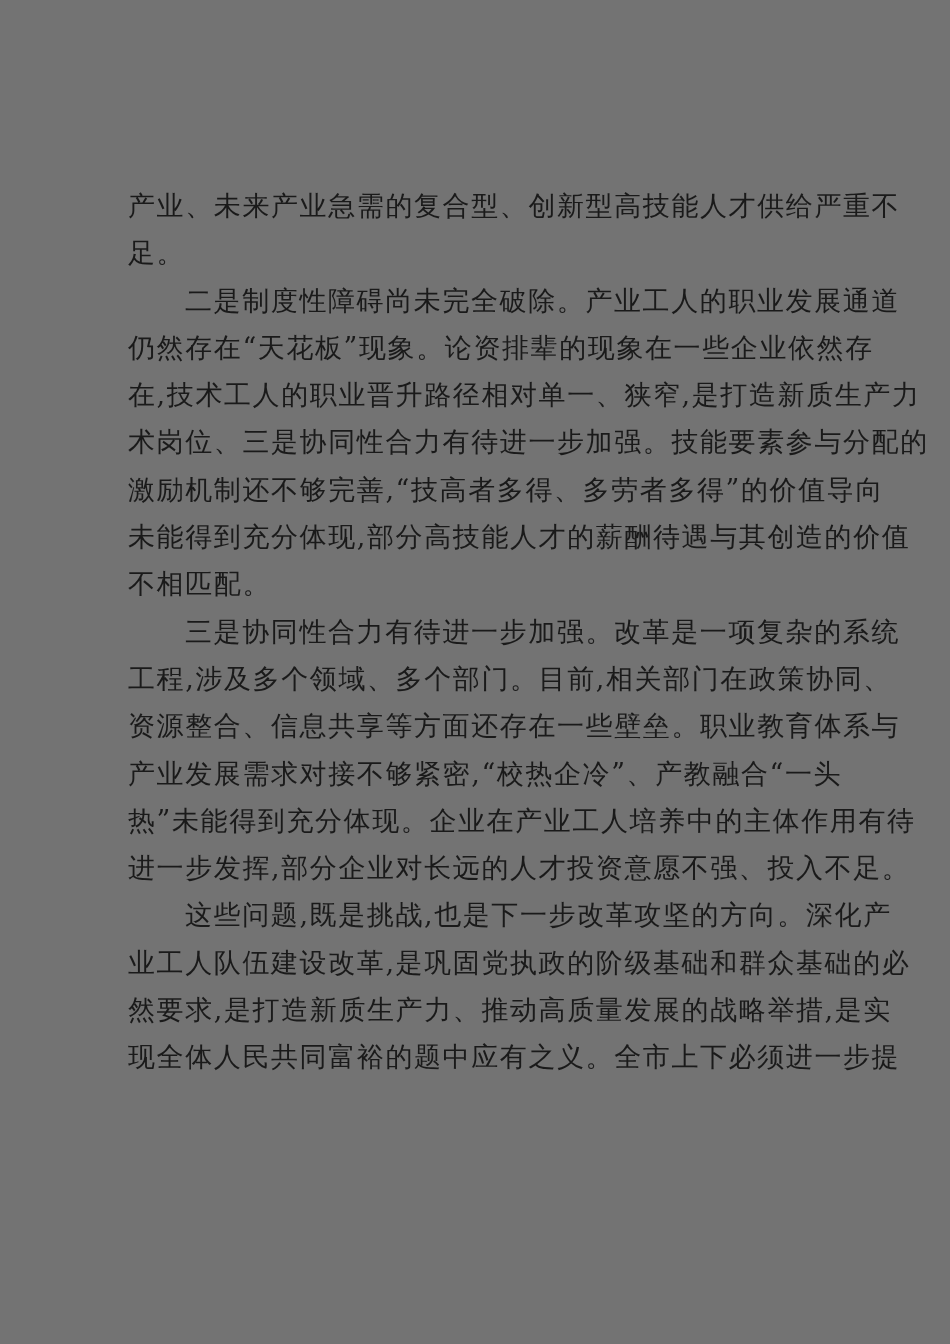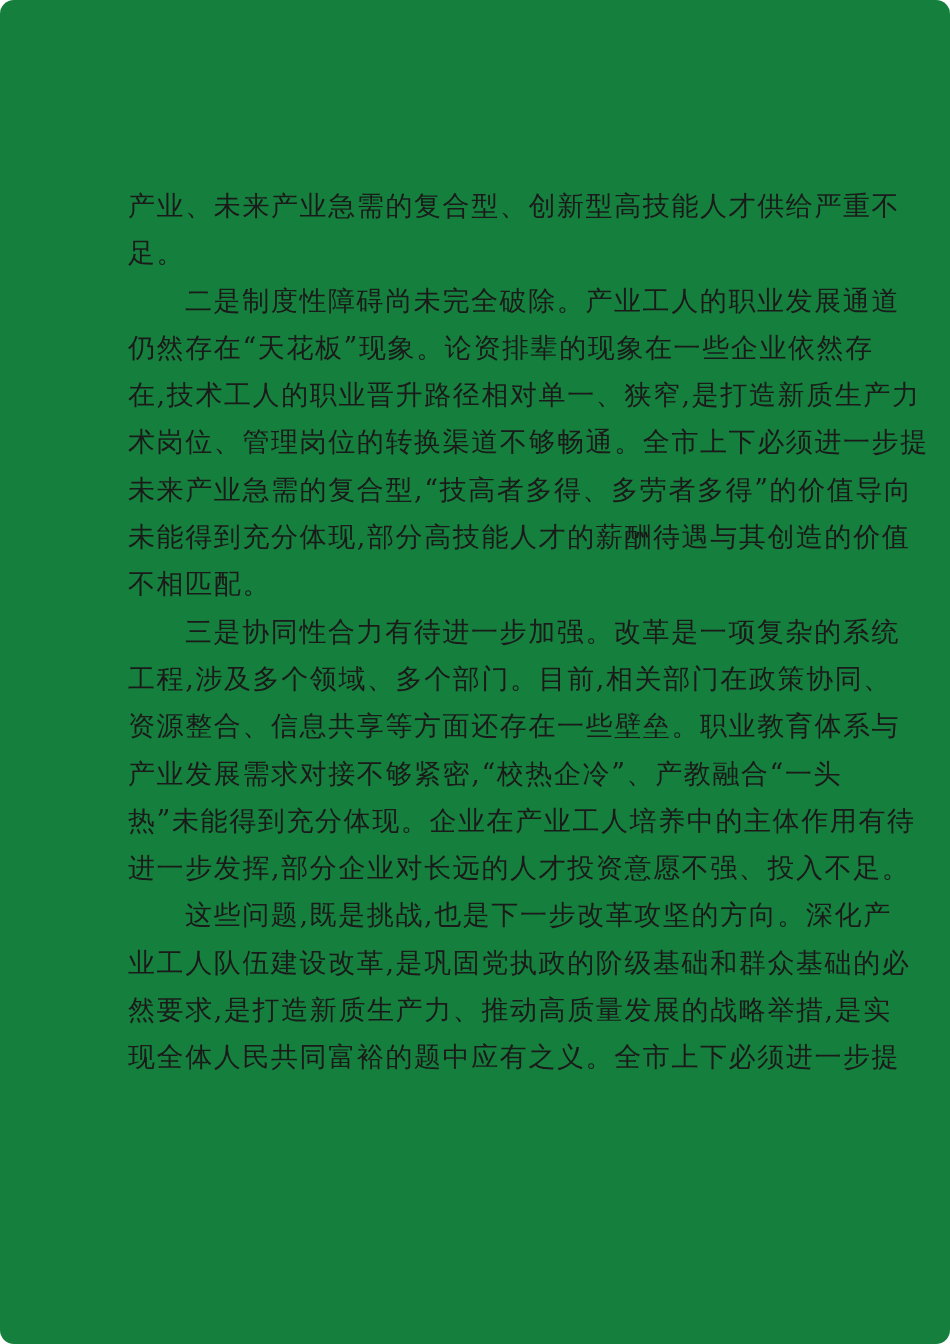--- a/index.html
+++ b/index.html
@@ -14,22 +14,21 @@
       overflow: hidden;
       font-family: "DejaVu Serif", "Liberation Serif", serif;
       color: #1a1a1a;
     }
     .page {
       position: absolute;
       left: 0;
       top: 0;
       width: 950px;
       height: 1344px;
-      background: #15803d;
-      border-radius: 14px;
+      background: #737373;
     }
     .body-text {
       position: absolute;
       left: 128px;
       top: 182px;
       width: 700px;
     }
     .line {
       display: block;
       height: 47.3px;
@@ -50,22 +49,22 @@
 
     <div>
       <span class="line">产业、未来产业急需的复合型、创新型高技能人才供给严重不</span>
       <span class="line">足。</span>
     </div>
 
     <div>
       <span class="line indent">二是制度性障碍尚未完全破除。产业工人的职业发展通道</span>
       <span class="line">仍然存在“天花板”现象。论资排辈的现象在一些企业依然存</span>
       <span class="line">在,技术工人的职业晋升路径相对单一、狭窄,是打造新质生产力</span>
-      <span class="line">术岗位、管理岗位的转换渠道不够畅通。全市上下必须进一步提</span>
-      <span class="line">未来产业急需的复合型,“技高者多得、多劳者多得”的价值导向</span>
+      <span class="line">术岗位、三是协同性合力有待进一步加强。技能要素参与分配的</span>
+      <span class="line">激励机制还不够完善,“技高者多得、多劳者多得”的价值导向</span>
       <span class="line">未能得到充分体现,部分高技能人才的薪酬待遇与其创造的价值</span>
       <span class="line">不相匹配。</span>
     </div>
 
     <div>
       <span class="line indent">三是协同性合力有待进一步加强。改革是一项复杂的系统</span>
       <span class="line">工程,涉及多个领域、多个部门。目前,相关部门在政策协同、</span>
       <span class="line">资源整合、信息共享等方面还存在一些壁垒。职业教育体系与</span>
       <span class="line">产业发展需求对接不够紧密,“校热企冷”、产教融合“一头</span>
       <span class="line">热”未能得到充分体现。企业在产业工人培养中的主体作用有待</span>

